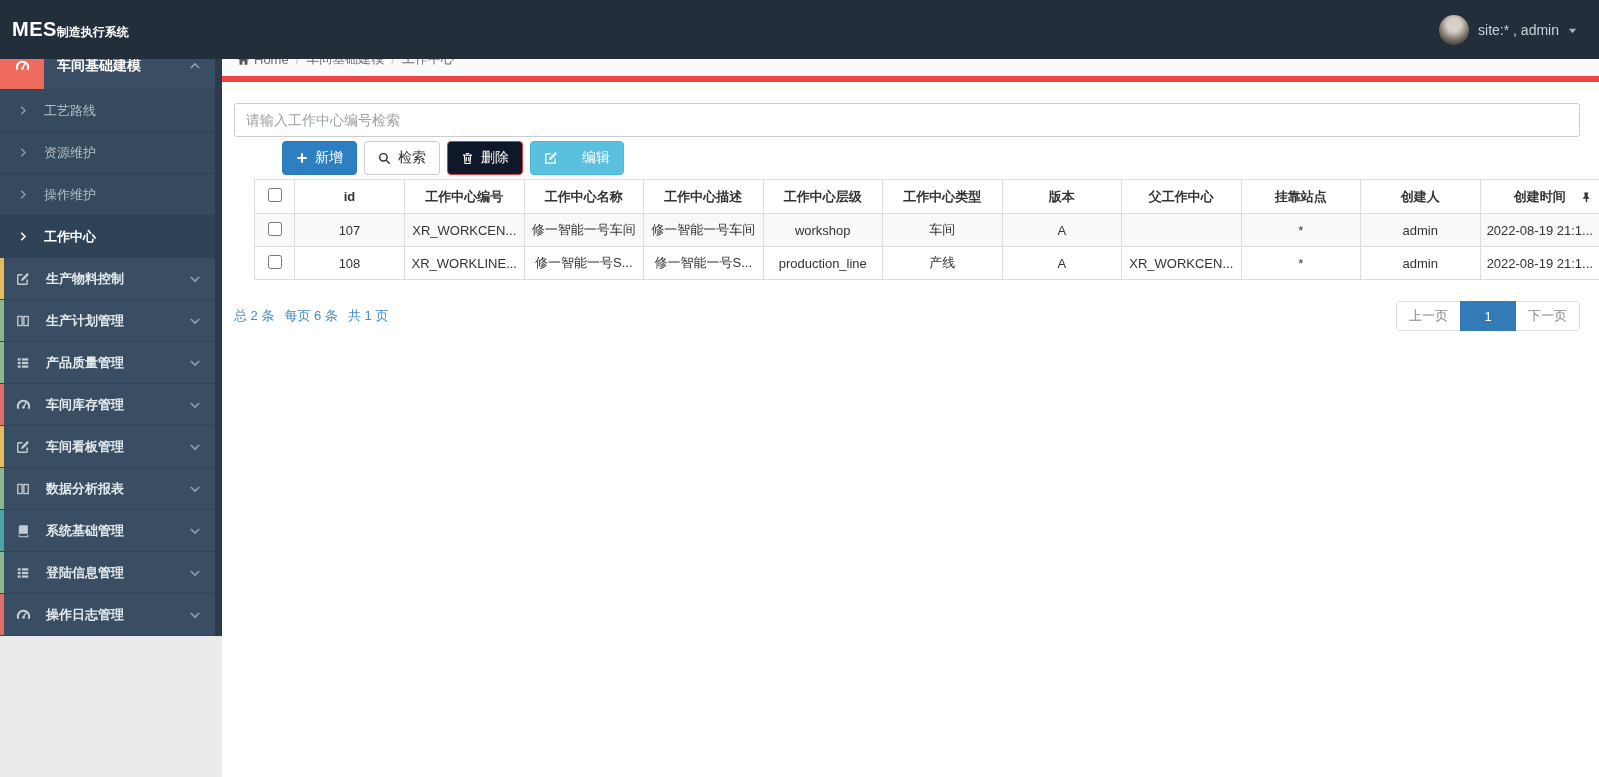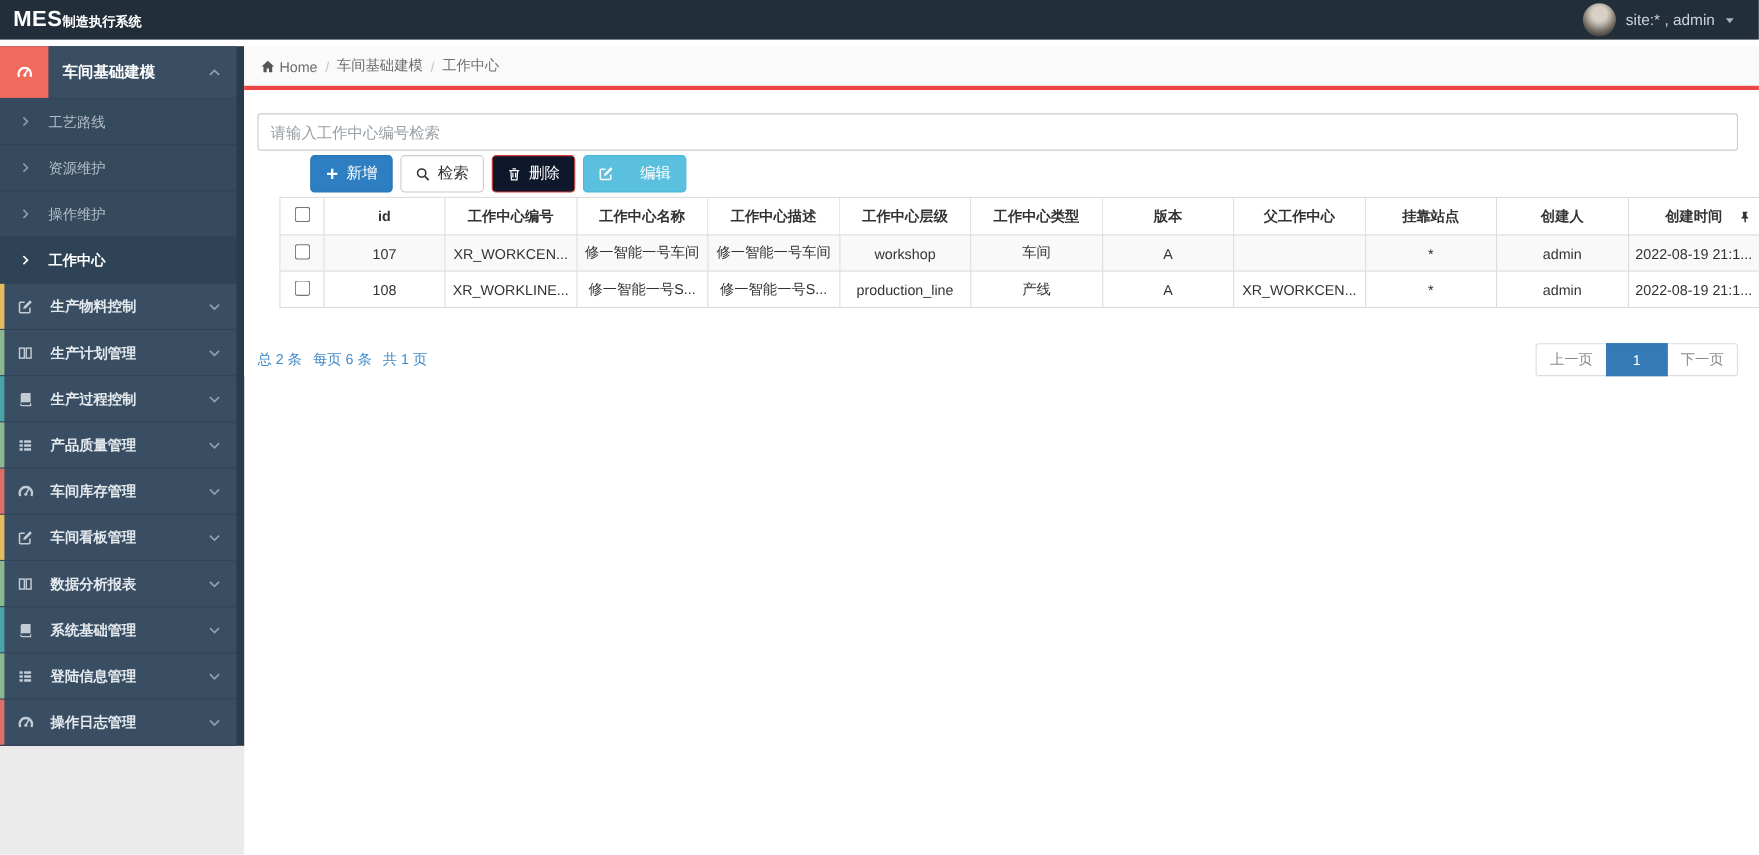--- a/index.html
+++ b/index.html
@@ -1,20 +1,20 @@
 <!DOCTYPE html>
 <html><head>
 <meta charset="utf-8">
 <style>
   * { margin:0; padding:0; box-sizing:border-box; }
   html,body { width:1599px; height:777px; overflow:hidden; }
   body { font-family:"Liberation Sans","DejaVu Sans",sans-serif; background:#fff; position:relative; font-size:13px; }
 
   
-  .navbar { position:absolute; top:0; left:0; width:1599px; height:36px; background:#232e3b;
+  .navbar { position:absolute; top:0; left:0; width:1599px; height:59px; background:#232e3b;
             display:flex; align-items:center; justify-content:space-between; padding:0 22px 0 12px; z-index:10; }
   .brand { display:flex; align-items:baseline; color:#fff; }
   .brand-mes { font-size:20px; font-weight:bold; letter-spacing:.5px; }
   .brand-sub { font-size:12px; font-weight:bold;text-align:center; }
   .user { display:flex; align-items:center; gap:9px; color:#ccd3da; font-size:14px; cursor:pointer; }
   .avatar { width:30px; height:30px; border-radius:50%;
             background:radial-gradient(circle at 50% 32%, #d6d0c6 0 26%, #978f83 55%, #4f4a43 100%);
             box-shadow:inset 0 -4px 6px rgba(0,0,0,.35); }
   .caret { color:#aab3bc; }
 
@@ -32,21 +32,21 @@
                   width:215px; position:relative; cursor:pointer; }
   .active-group .iconbox { width:44px; height:100%; display:flex; align-items:center; justify-content:center; color:#fff; }
   .active-group .lbl { margin-left:13px; font-size:14px; font-weight:bold; color:#fff; }
   .sub-item { width:215px; height:42px; background:#364a5d; border-bottom:1px solid #2f4254;
               display:flex; align-items:center; color:#b4bfc9; font-size:13px; cursor:pointer; }
   .sub-item.active { background:#2f4356; color:#fff; font-weight:bold; }
   .sub-item.active .chev-r { color:#fff; }
 
   
   .breadcrumb-bar { position:absolute; left:222px; top:42px; width:1377px; height:40px; background:#fafafa;
-                    border-bottom:4px solid #ef4444; display:flex; align-items:center; padding-left:15px;
+                    border-bottom:6px solid #ef4444; display:flex; align-items:center; padding-left:15px;
                     font-size:13px; color:#6a6c6f; gap:7px; }
   .crumb { display:flex; align-items:center; gap:4px; }
   .crumb-sep { color:#c5c5c5; }
   .home-ic { color:#555; display:flex; }
 
   
   .content { position:absolute; left:222px; top:82px; width:1377px; padding:21px 19px 0 12px; background:#fff; }
   .search-input { width:100%; height:34px; border:1px solid #ccc; border-radius:3px; padding:0 11px;
                   font-size:14px; color:#555; outline:none; font-family:inherit; }
   .search-input::placeholder { color:#9aa0a6; }
@@ -63,21 +63,21 @@
   .tbl th, .tbl td { border:1px solid #ddd; text-align:center; height:34px; padding:0 6px;
                      white-space:nowrap; overflow:hidden; text-overflow:ellipsis; }
   .tbl th { font-weight:bold; position:relative; background:#fff; }
   .tbl td { height:33px; }
   .tbl tbody tr:nth-child(odd) { background:#f9f9f9; }
   .col-chk { width:40px; }
   .col-id  { width:110px; }
   .pin { position:absolute; right:7px; top:50%; transform:translateY(-50%); color:#333; display:flex; cursor:pointer; }
   input[type=checkbox] { width:14px; height:14px; cursor:pointer; }
 
-  .pager-row { margin-top:32px; display:flex; justify-content:space-between; align-items:center; }
+  .pager-row { margin-top:21px; display:flex; justify-content:space-between; align-items:center; }
   .summary { font-size:13px; display:flex; gap:10px; }
   .summary span { cursor:pointer; }
   .pagination { display:flex; }
   .page-btn { min-width:56px; height:30px; display:flex; align-items:center; justify-content:center;
               border:1px solid #ddd; background:#fff; color:#8a8a8a; font-size:13px; margin-left:-1px;
               padding:0 12px; cursor:pointer; }
   .page-btn.first { border-radius:3px 0 0 3px; margin-left:0; }
   .page-btn.last  { border-radius:0 3px 3px 0; }
   .page-btn.active { color:#fff; z-index:2; }
 </style>
@@ -179,35 +179,20 @@
             </svg>
           </span>
     <span class="lbl">生产计划管理</span>
     <span class="chev-end">
             <svg width="10" height="10" viewBox="0 0 12 12">
               <path d="M1 3.5l5 5 5-5" fill="none" stroke="currentColor" stroke-width="1.8"></path>
             </svg>
           </span>
   </div>
 
-  <div class="group-item">
-    <span class="accent" style="background: rgb(74, 164, 168);"></span>
-    <span class="gicon">
-            <svg width="14" height="14" viewBox="0 0 16 16">
-              <path d="M5 1.5h8.5V11H5A1.8 1.8 0 0 0 3.2 12.8V3.3A1.8 1.8 0 0 1 5 1.5z" fill="currentColor"></path>
-              <path d="M3.2 12.8A1.8 1.8 0 0 0 5 14.6h8.5v-2.4" fill="none" stroke="currentColor" stroke-width="1.3"></path>
-            </svg>
-          </span>
-    <span class="lbl">生产过程控制</span>
-    <span class="chev-end">
-            <svg width="10" height="10" viewBox="0 0 12 12">
-              <path d="M1 3.5l5 5 5-5" fill="none" stroke="currentColor" stroke-width="1.8"></path>
-            </svg>
-          </span>
-  </div>
 
   <div class="group-item">
     <span class="accent" style="background: rgb(140, 184, 144);"></span>
     <span class="gicon">
             <svg width="14" height="14" viewBox="0 0 16 16">
               <g fill="currentColor">
                 <rect x="2" y="2.6" width="3.4" height="2.6"></rect>
                 <rect x="6.8" y="2.6" width="7.2" height="2.6"></rect>
                 <rect x="2" y="6.7" width="3.4" height="2.6"></rect>
                 <rect x="6.8" y="6.7" width="7.2" height="2.6"></rect>

